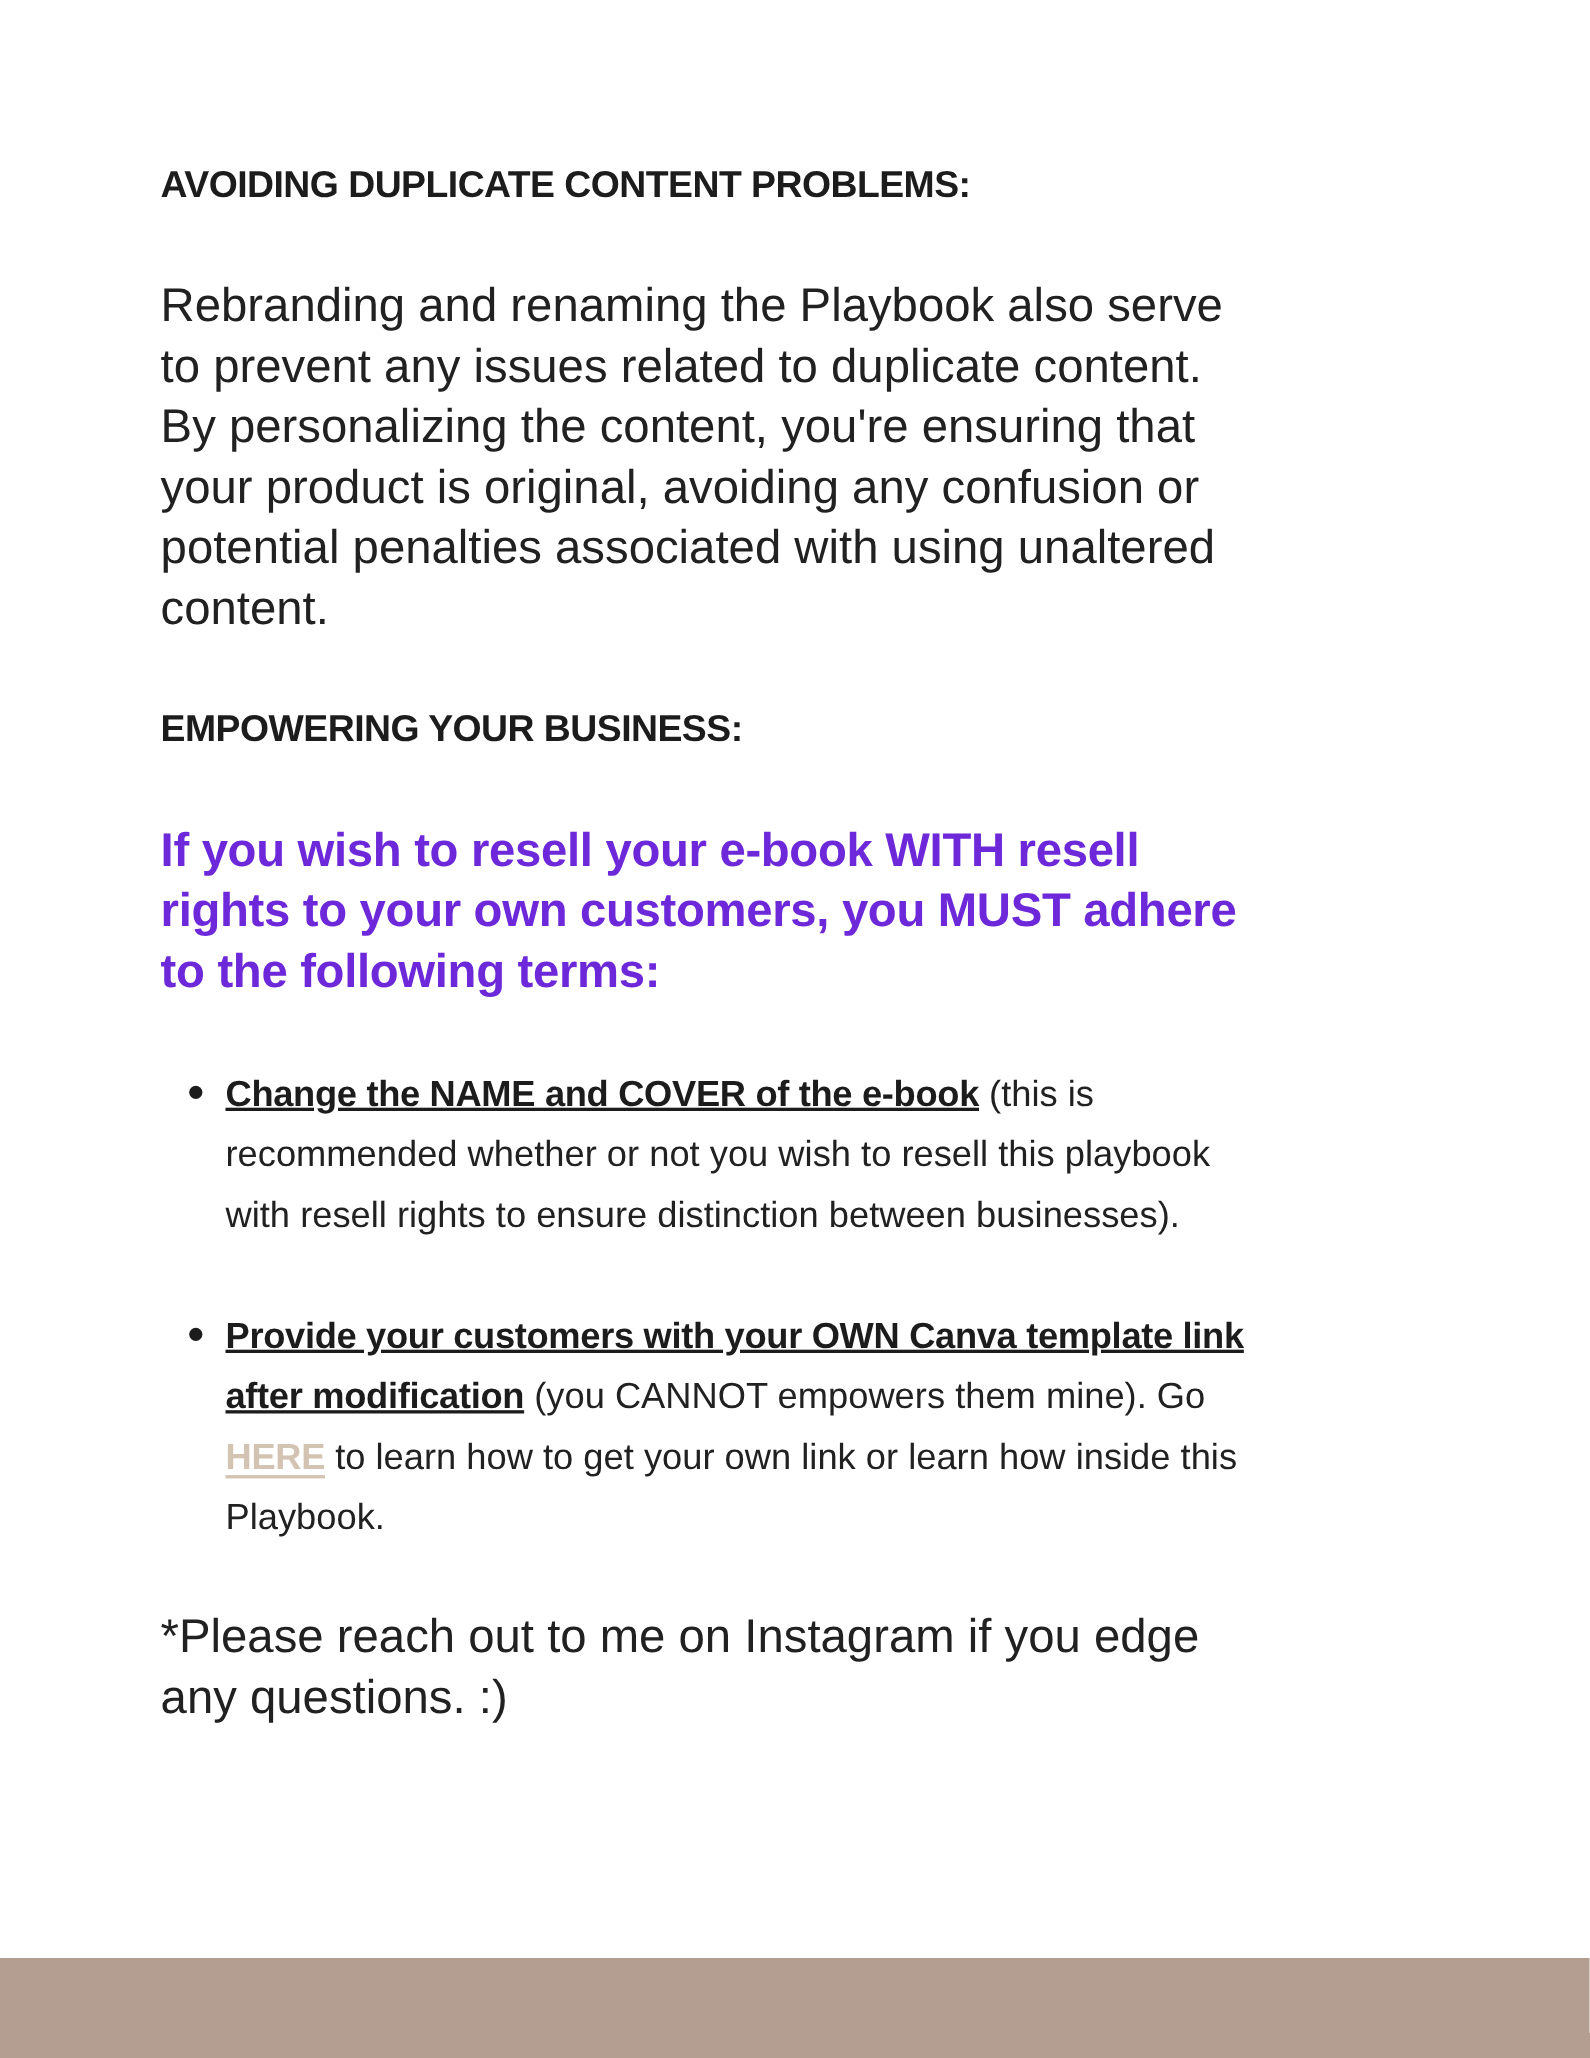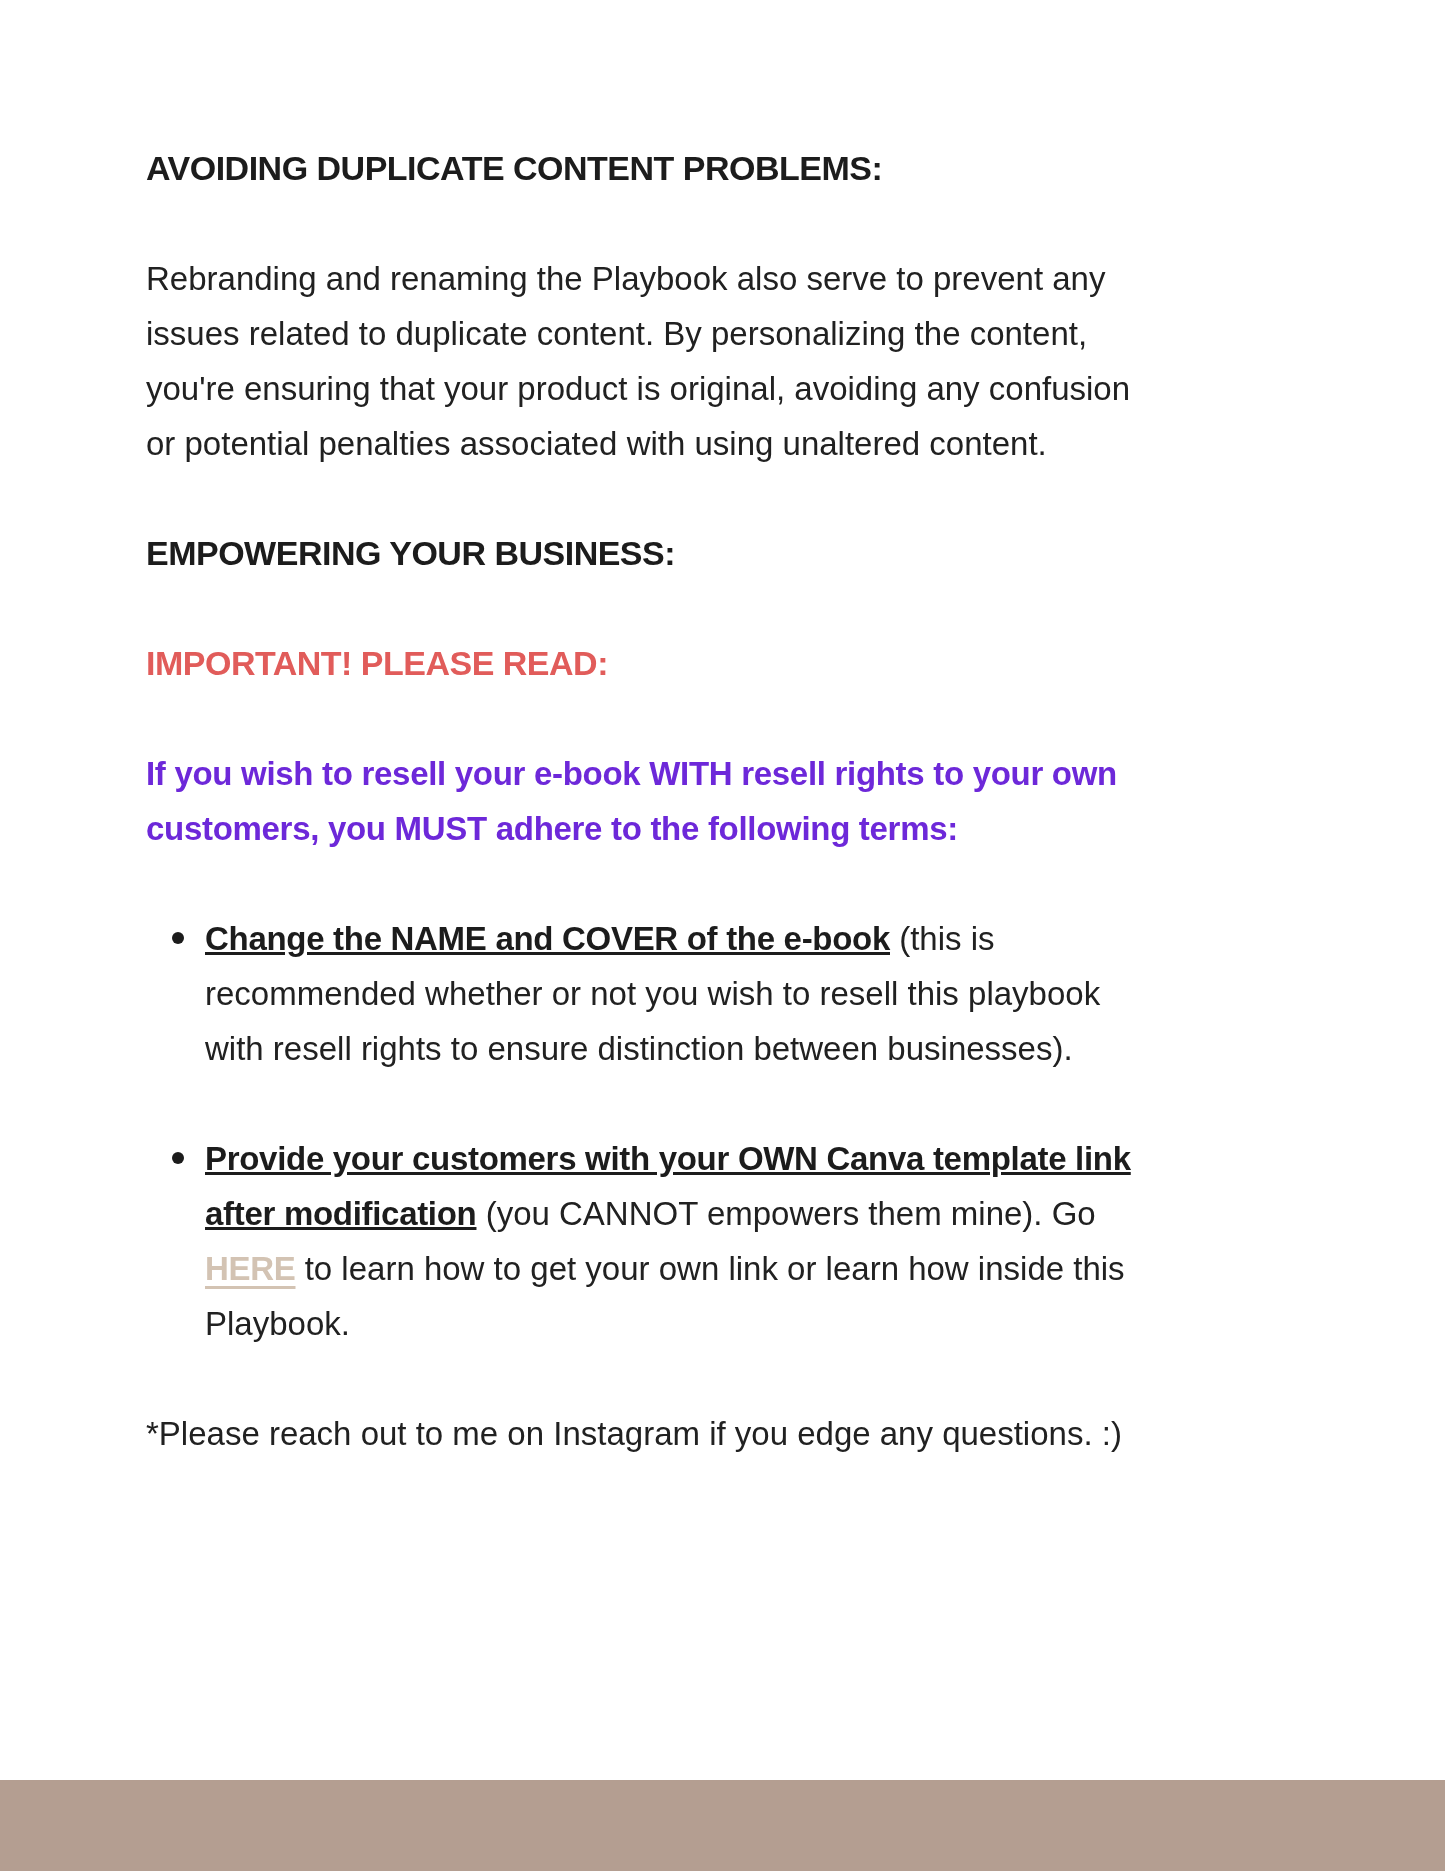--- a/index.html
+++ b/index.html
@@ -14,21 +14,21 @@
   }
   .page {
     box-sizing: border-box;
     position: absolute;
     top: 0; left: 0;
     width: 1277px;
     padding: 141px 140px 0 146px;
   }
   .block {
     margin: 0 0 55px 0;
-    font-size: 33px;
+    font-size: 43px;
     line-height: 55px;
     max-width: 1160px;
   }
   h2.heading {
     font-weight: 700;
     letter-spacing: -0.5px;
     color: #1c1c1c;
     font-size: 34px;
   }
   h2.heading.red { color: #e15c5a; }
@@ -91,21 +91,20 @@
 
 <main class="page">
 
   <h2 class="block heading">AVOIDING DUPLICATE CONTENT PROBLEMS:</h2>
 
   <p class="block">Rebranding and renaming the Playbook also serve to prevent any issues related to duplicate content. By personalizing the content, you're ensuring that your product is original, avoiding any confusion or potential penalties associated with using unaltered content.</p>
 
   <h2 class="block heading">EMPOWERING YOUR BUSINESS:</h2>
 
 
-  <h2 class="block heading red">IMPORTANT! PLEASE READ:</h2>
 
   <p class="block intro-bold">If you wish to resell your e-book WITH resell rights to your own customers, you MUST adhere to the following terms:</p>
 
   <ul class="terms">
     <li>
       <span class="bullet-dot"></span>
       <span class="b">Change the NAME and COVER of the e-book</span><span> (this is recommended whether or not you wish to resell this playbook with resell rights to ensure distinction between businesses).</span>
     </li>
     <li>
       <span class="bullet-dot"></span>

